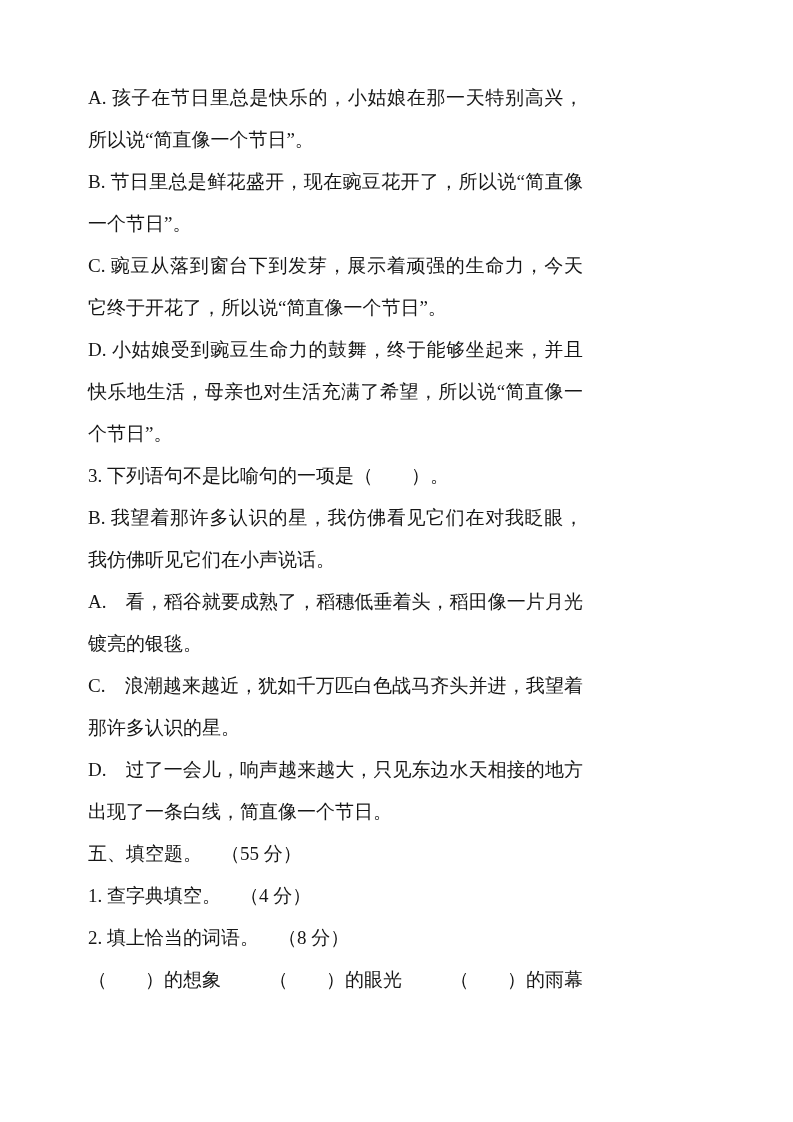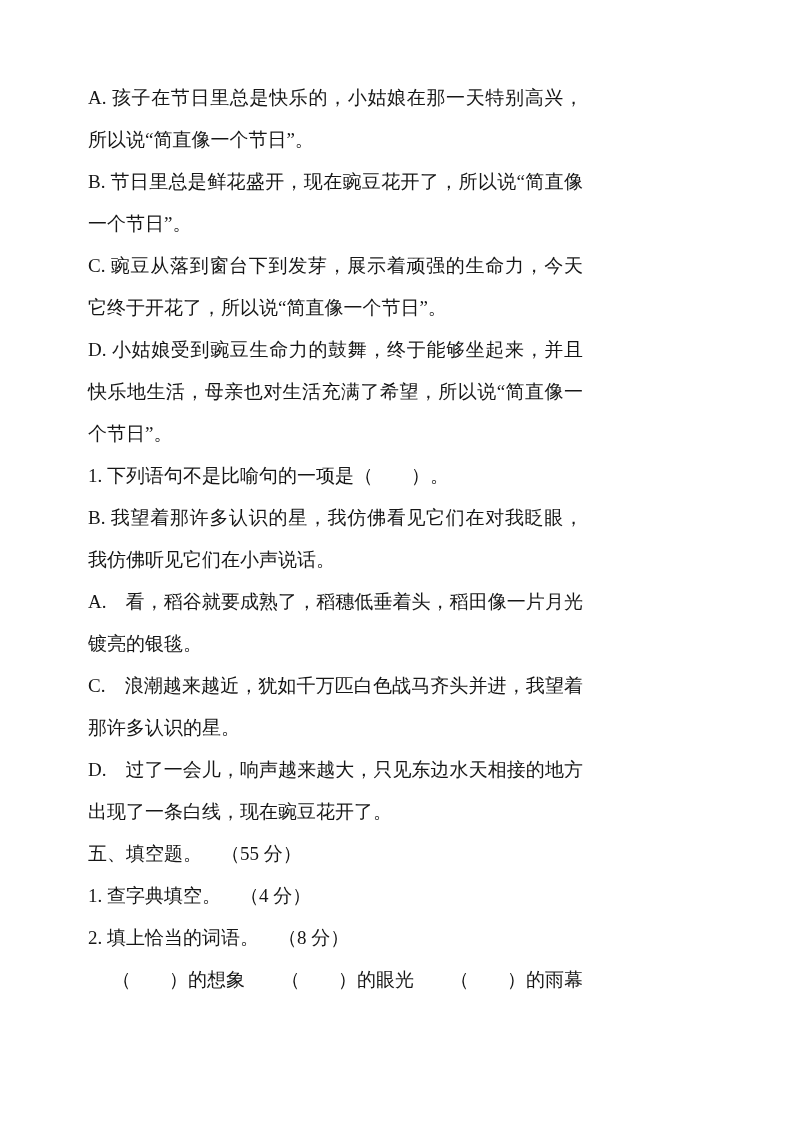--- a/index.html
+++ b/index.html
@@ -33,38 +33,37 @@
     text-indent: 2em;
   }
   .blank-row {
     display: flex;
     justify-content: space-between;
     font-size: 19px;
     line-height: 42px;
   }
   .blank-row span {
     white-space: nowrap;
-    margin-left: 24px;
   }
 </style>
 </head>
 <body>
 
 <div class="page">
 
   <p class="line">A. 孩子在节日里总是快乐的，小姑娘在那一天特别高兴，所以说“简直像一个节日”。</p>
   <p class="line">B. 节日里总是鲜花盛开，现在豌豆花开了，所以说“简直像一个节日”。</p>
   <p class="line">C. 豌豆从落到窗台下到发芽，展示着顽强的生命力，今天它终于开花了，所以说“简直像一个节日”。</p>
   <p class="line">D. 小姑娘受到豌豆生命力的鼓舞，终于能够坐起来，并且快乐地生活，母亲也对生活充满了希望，所以说“简直像一个节日”。</p>
 
-  <p class="line">1. 下列语句不是比喻句的一项是（　　）。</p>
+  <p class="line">3. 下列语句不是比喻句的一项是（　　）。</p>
   <p class="line">B. 我望着那许多认识的星，我仿佛看见它们在对我眨眼，我仿佛听见它们在小声说话。</p>
   <p class="line">A.　看，稻谷就要成熟了，稻穗低垂着头，稻田像一片月光镀亮的银毯。</p>
   <p class="line">C.　浪潮越来越近，犹如千万匹白色战马齐头并进，我望着那许多认识的星。</p>
-  <p class="line">D.　过了一会儿，响声越来越大，只见东边水天相接的地方出现了一条白线，现在豌豆花开了。</p>
+  <p class="line">D.　过了一会儿，响声越来越大，只见东边水天相接的地方出现了一条白线，简直像一个节日。</p>
 
   <p class="line">五、填空题。　（55 分）</p>
 
   <p class="line">1. 查字典填空。　（4 分）</p>
 
   <p class="line">2. 填上恰当的词语。　（8 分）</p>
   <div class="blank-row">
     <span>（　　）的想象</span>
     <span>（　　）的眼光</span>
     <span>（　　）的雨幕</span>

